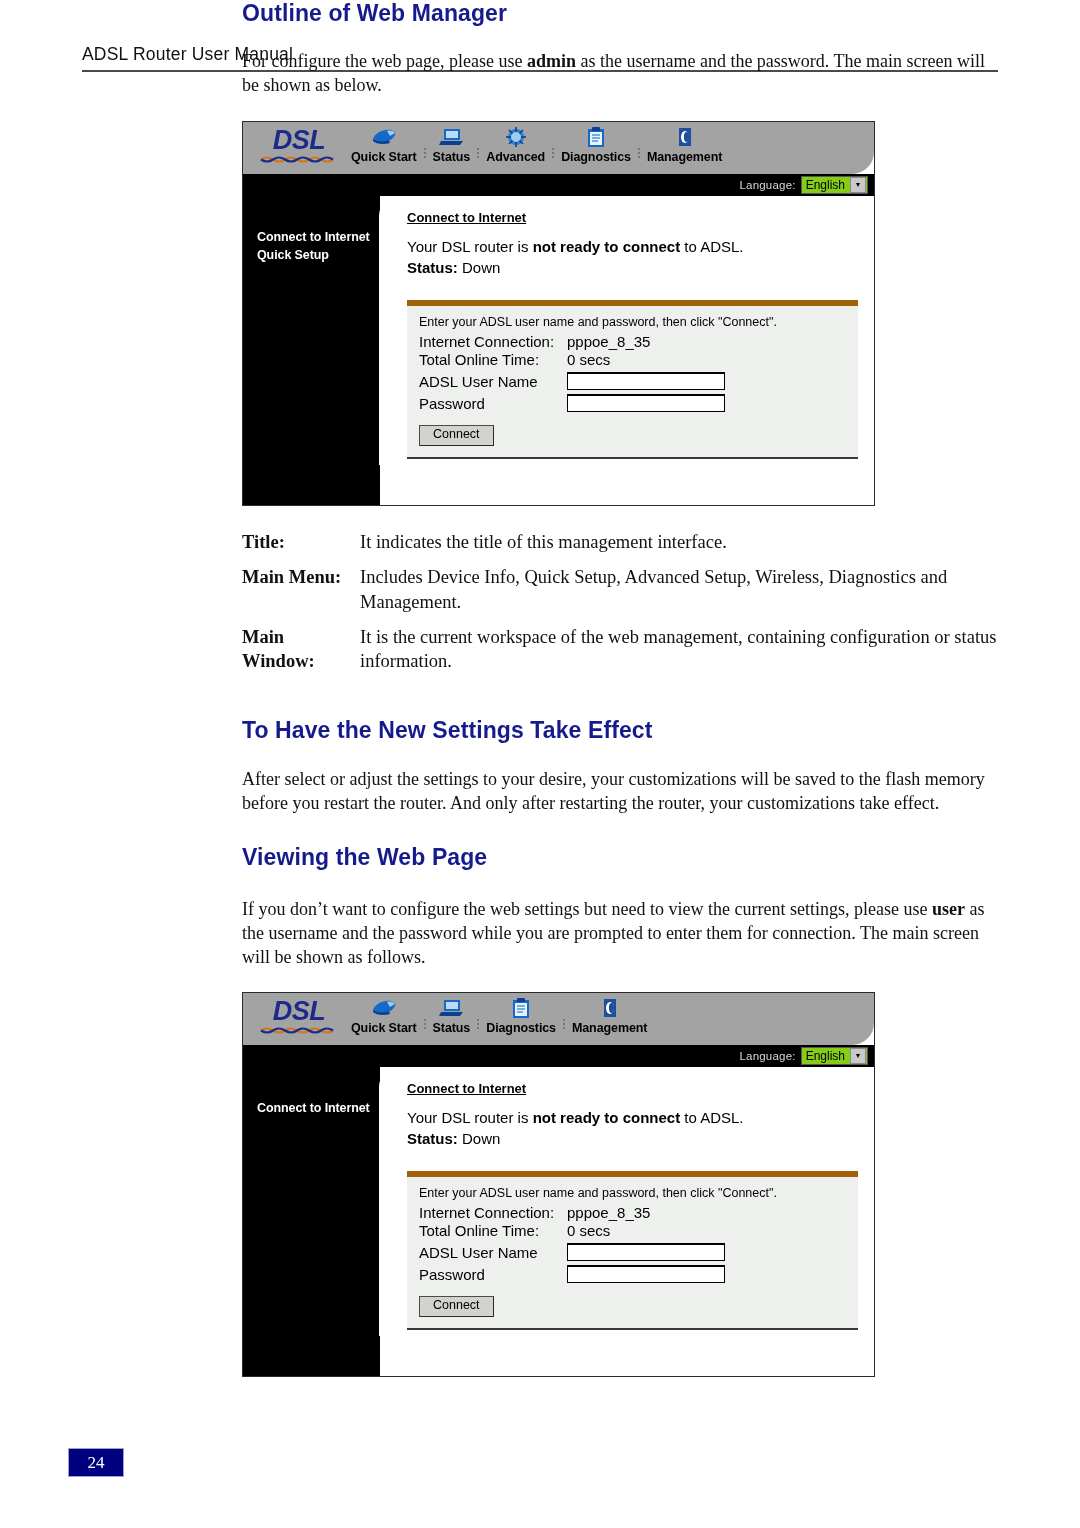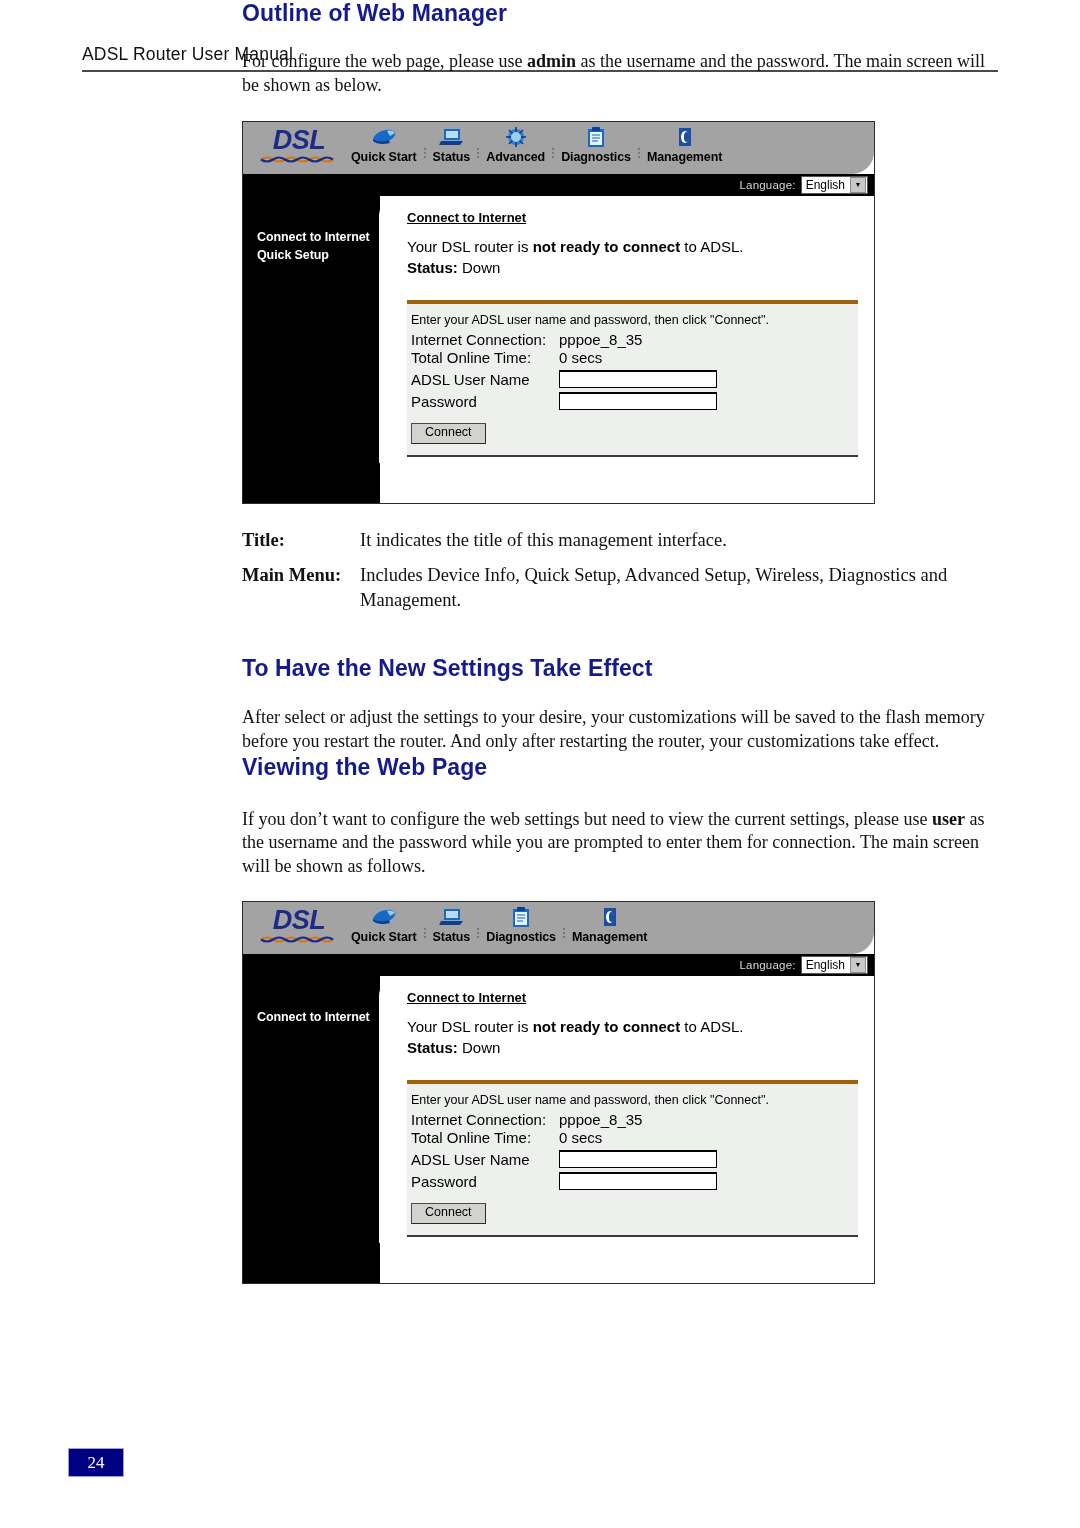--- a/index.html
+++ b/index.html
@@ -188,21 +188,21 @@
   .langbar .lang-label {
     color: #d8d8d8;
     font-size: 11.5px;
     font-family: "Liberation Sans", sans-serif;
     margin-right: 5px;
     letter-spacing: .2px;
   }
   .lang-select {
     display: inline-flex;
     align-items: center;
-    background: #ffffff;
+    background: #84cc16;
     border: 1px solid #555;
     height: 16px;
     padding: 0 1px 0 4px;
   }
   .lang-select .lang-val {
     font-size: 12px;
     font-family: "Liberation Sans", sans-serif;
     color: #000;
     padding-right: 5px;
   }
@@ -267,23 +267,23 @@
     line-height: 1.42;
     display: block;
   }
   .main .status-line b { font-weight: bold; }
 
   
   .panel {
     margin-top: 22px;
     margin-right: 16px;
     background: #eef0ee;
-    border-top: 4px solid #a16207;
+    border-top: 6px solid #a16207;
     border-bottom: 2px solid #3a3a3a;
-    padding: 9px 0 11px 4px;
+    padding: 9px 0 11px 12px;
     box-sizing: border-box;
   }
   .panel .panel-hint {
     font-family: "Liberation Sans", sans-serif;
     font-size: 12.5px;
     color: #000;
     display: block;
     margin-bottom: 4px;
   }
   .panel table.kv {
@@ -506,27 +506,32 @@
   <table class="deflist" style="margin-top:24px;">
     <tbody>
         <tr>
       <td class="term"><span>Title</span><span class="colon">:</span></td>
       <td class="desc">It indicates the title of this management interface.</td>
     </tr>
     <tr>
       <td class="term"><span>Main Menu</span><span class="colon">:</span></td>
       <td class="desc">Includes Device Info, Quick Setup, Advanced Setup, Wireless, Diagnostics and Management.</td>
     </tr>
+    <tr>
+      <td class="term"><span>Main
+Window</span><span class="colon">:</span></td>
+      <td class="desc">It is the current workspace of the web management, containing configuration or status information.</td>
+    </tr>
   </tbody>
     </table>
 
   <h2 class="sec-title" style="margin-top:32px;">To Have the New Settings Take Effect</h2>
   <p class="para" style="margin-top:24px;">After select or adjust the settings to your desire, your customizations will be saved to the flash memory before you restart the router. And only after restarting the router, your customizations take effect.</p>
 
-  <h2 class="sec-title" style="">Viewing the Web Page</h2>
+  <h2 class="sec-title" style="margin-top:29px;">Viewing the Web Page</h2>
   <p class="para" style="margin-top:27px;"><span>If you don’t want to configure the web settings but need to view the current settings, please use </span><b>user</b><span> as the username and the password while you are prompted to enter them for connection. The main screen will be shown as follows.</span></p>
 
   <div class="shot" style="margin-top:22px;">
     <div class="shot-frame">
 
       <div class="navbar">
         <div class="logo">
           <span class="logo-word">DSL</span>
           <svg class="logo-chain" viewBox="0 0 78 9">
             <path d="M1 4.5 Q7 0.5 13 4.5 T25 4.5 T37 4.5 T49 4.5 T61 4.5 T73 4.5" fill="none" stroke="#d4761a" stroke-width="2.2"></path>

